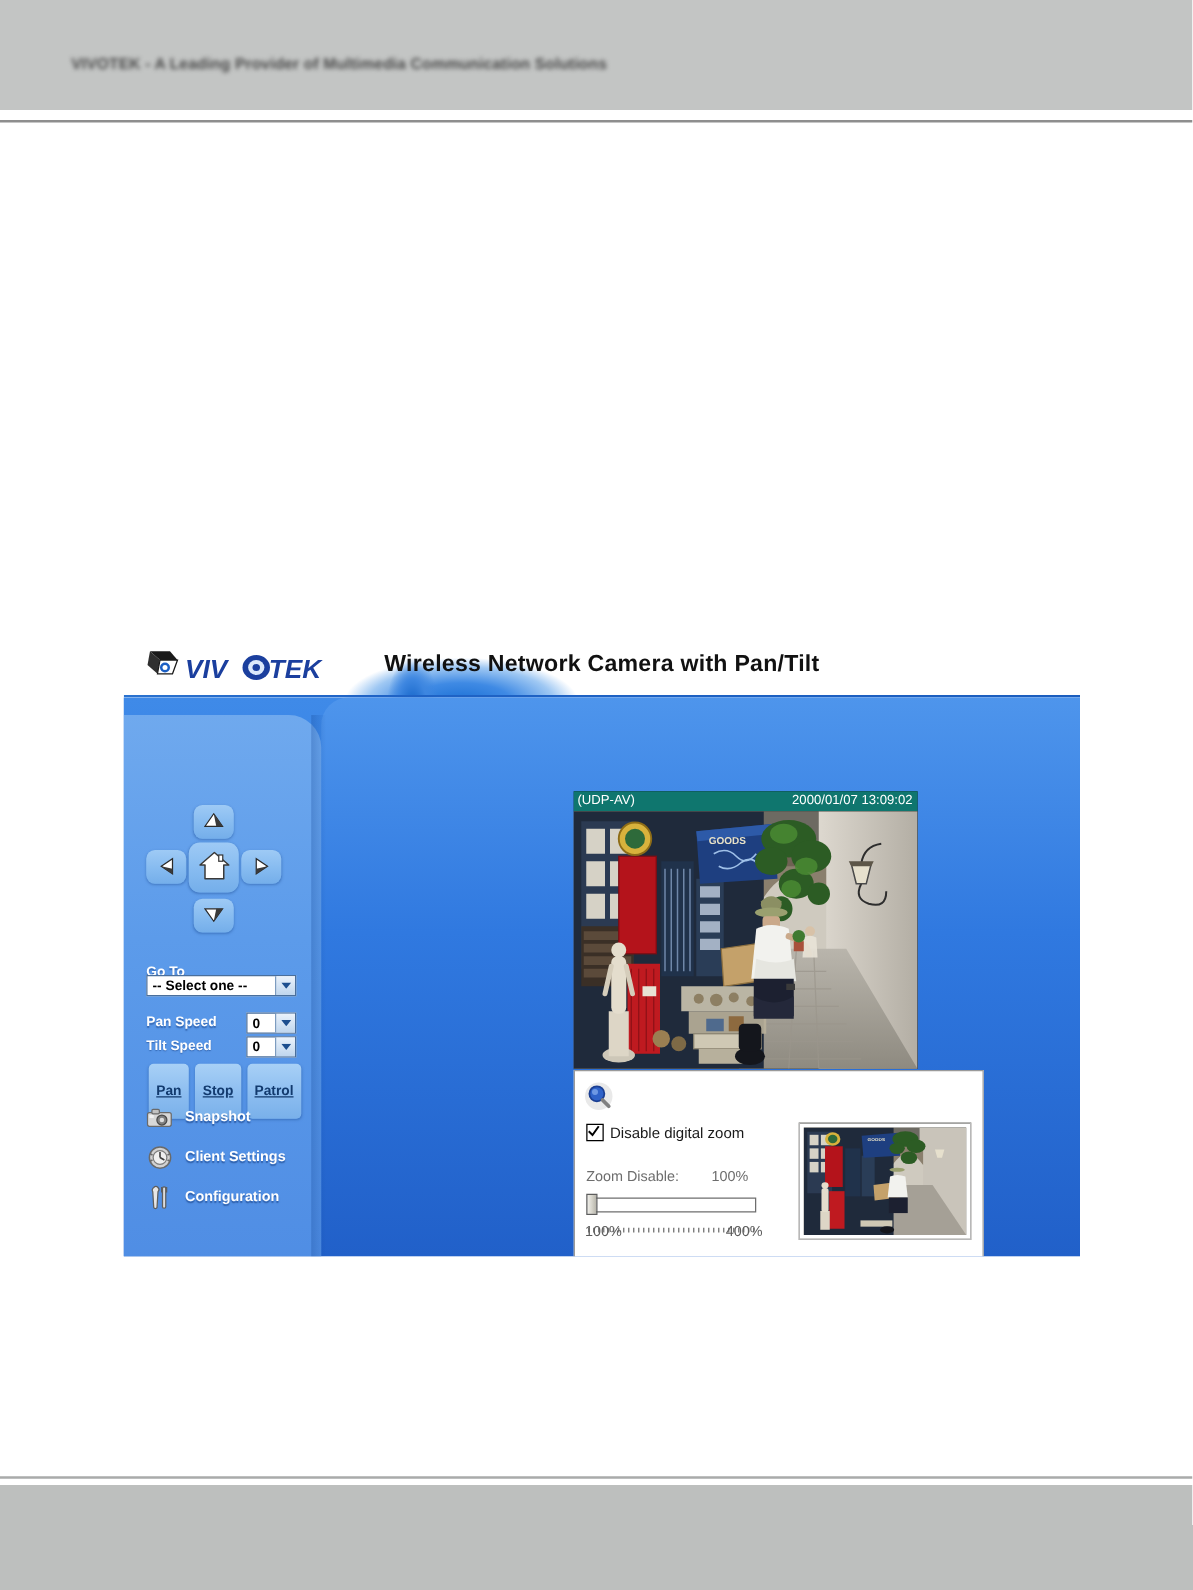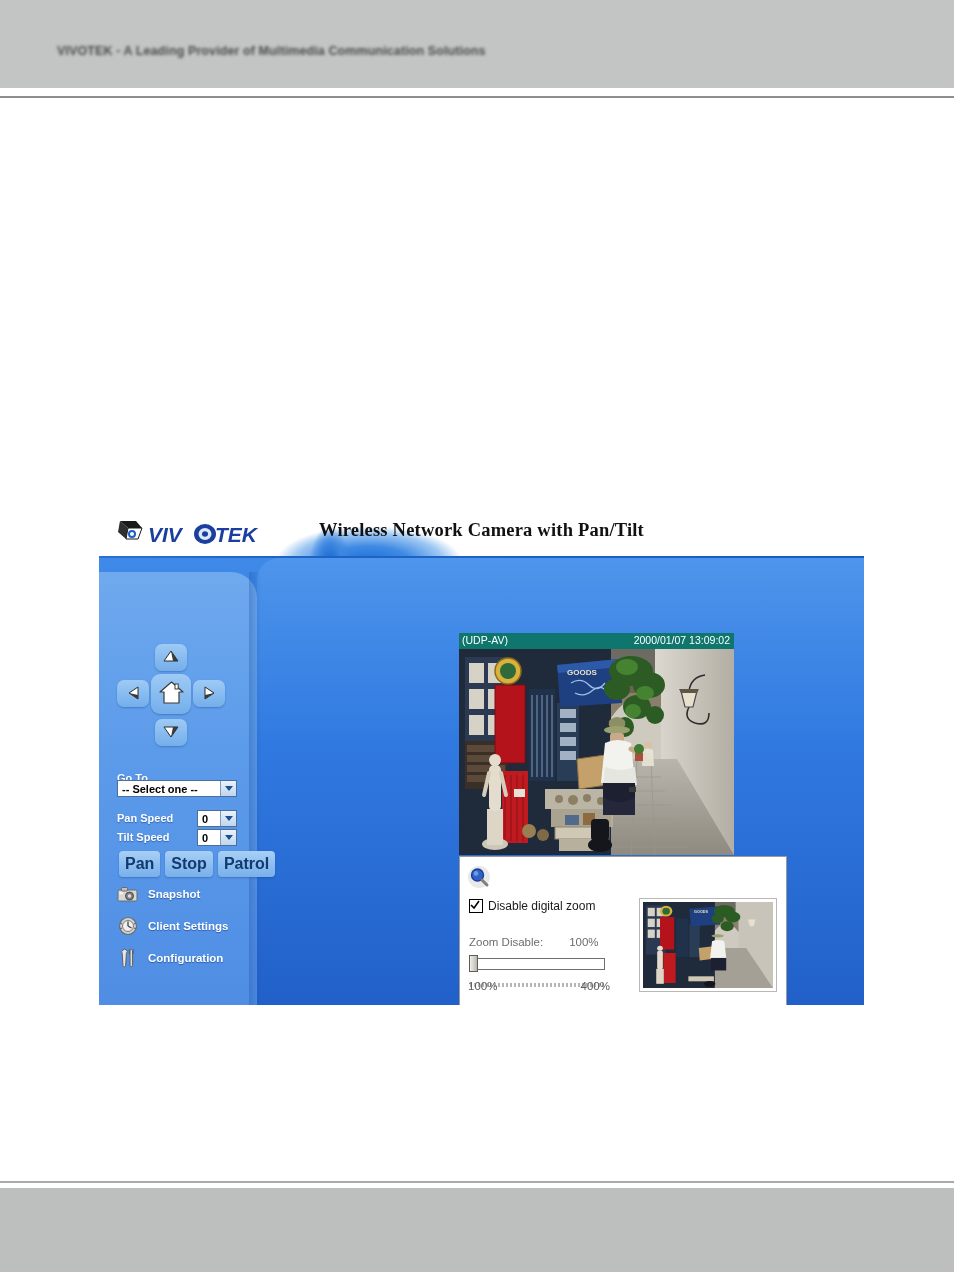--- a/index.html
+++ b/index.html
@@ -84,21 +84,21 @@
   .logo {
     position: absolute;
     left: 17px; top: 11px;
     width: 150px; height: 30px;
   }
   .app-title {
     position: absolute;
     left: 0; top: 12px;
     width: 765px;
     text-align: center;
-    font-family: Liberation Serif, serif;
+    font-family: Liberation Sans, sans-serif;
     font-size: 18.5px;
     font-weight: bold;
     color: #111111;
     letter-spacing: .2px;
   }
   .banner-baseline {
     position: absolute;
     left: 0; top: 48px;
     width: 765px; height: 2px;
     background: linear-gradient(to right, #2a72cf 0%, #1f63c6 25%, #1a5dbe 100%);
@@ -222,25 +222,26 @@
 
   .ptz-actions {
     position: absolute;
     left: 20px; top: 279px;
     display: flex;
     gap: 5px;
   }
   .act-btn {
     background: linear-gradient(to bottom, #a8d0f6 0%, #8cbdf0 55%, #79b0ea 100%);
     border-radius: 4px;
-    padding: 4px 6px;
-    font-size: 16px;
+    padding: 16px 6px;
+    font-size: 11px;
     font-weight: bold;
     color: #123a6e;
     box-shadow: 0 1px 2px rgba(14,56,122,.35);
+    text-decoration: underline;
   }
 
   
   .menu-item {
     position: absolute;
     left: 18px;
     width: 135px; height: 24px;
     display: flex;
     align-items: center;
     gap: 9px;

